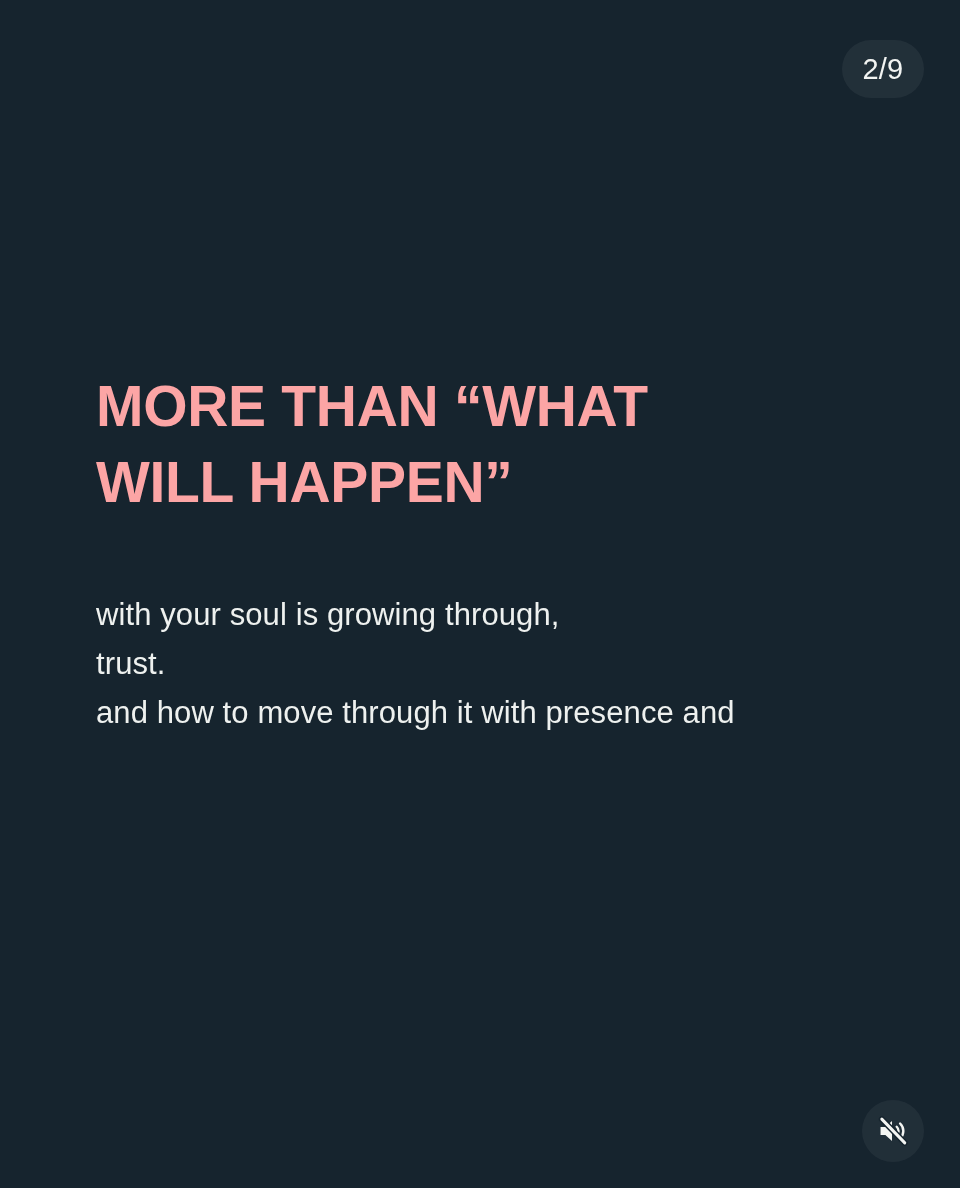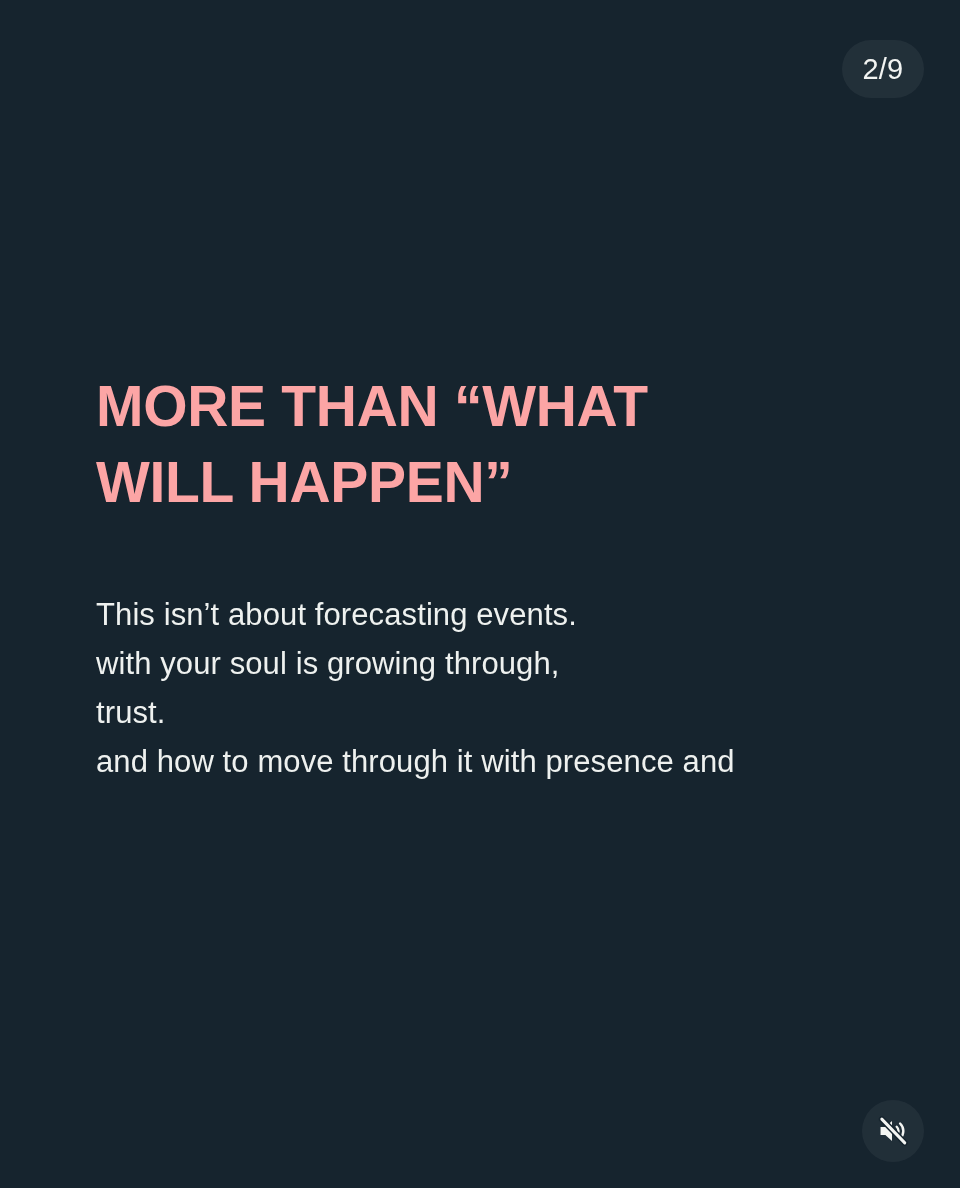--- a/index.html
+++ b/index.html
@@ -115,21 +115,20 @@
 
   <div class="page-indicator">
     <span class="page-indicator-label">2/9</span>
   </div>
 
   <div class="content">
 
     <h1 class="headline">MORE THAN “WHAT WILL HAPPEN”</h1>
 
     <p class="body-copy">
-      <span class="body-line">This isn’t about forecasting events.</span>
       <span class="body-line">with your soul is growing through,</span>
       <span class="body-line">trust.</span>
       <span class="body-line">and how to move through it with presence and</span>
     </p>
 
   </div>
 
   <div class="mute-button">
     <svg class="mute-icon" viewBox="0 0 24 24" aria-hidden="true">
       <path d="M3.2 9.1h3.4L11.3 5v14L6.6 14.9H3.2z" fill="#f4f5f2"></path>

